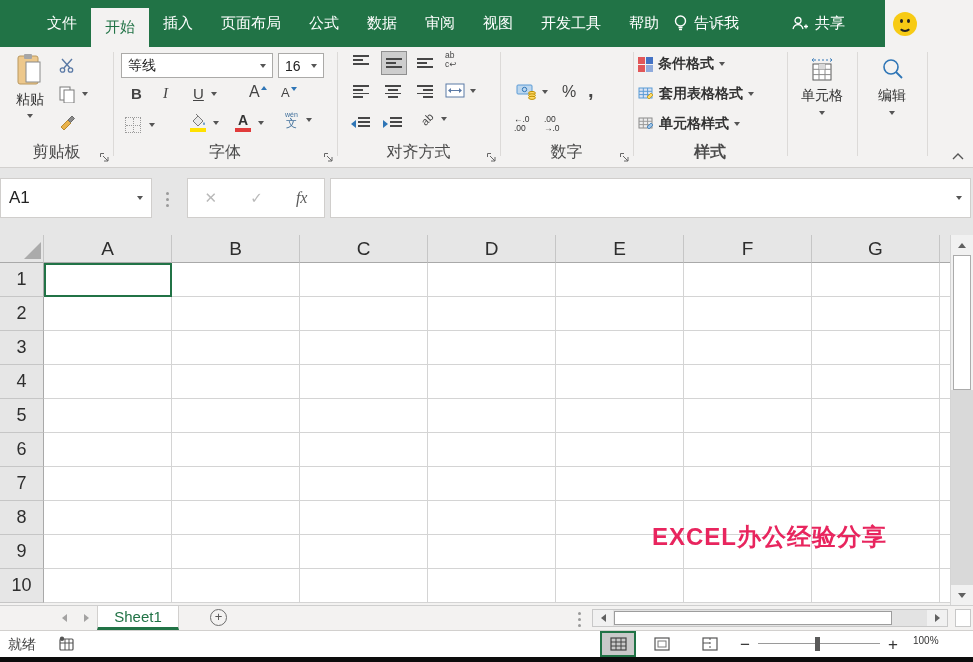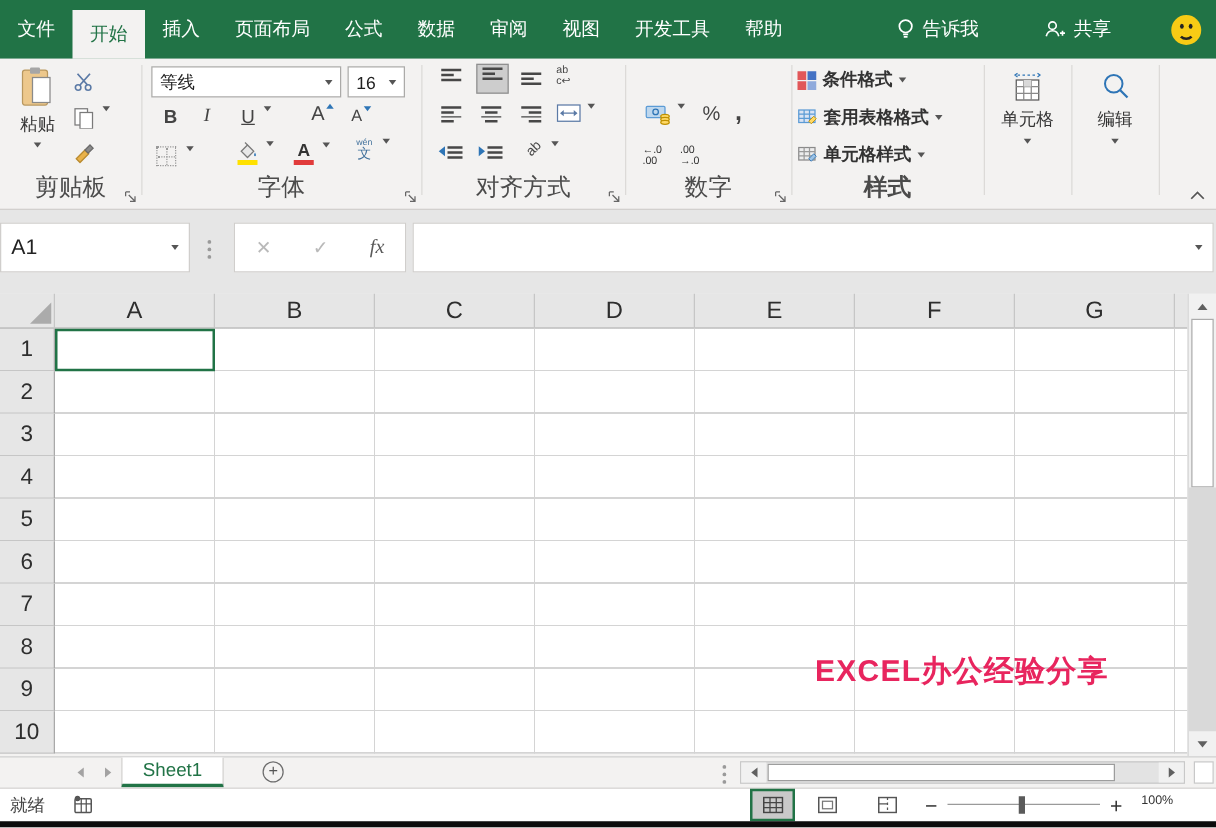--- a/index.html
+++ b/index.html
@@ -2,41 +2,41 @@
 <html><head>
 <meta charset="utf-8">
 <style>
   html,body{margin:0;padding:0;}
   body{
     width:973px;height:662px;position:relative;overflow:hidden;
     font-family:"Liberation Sans","DejaVu Sans",sans-serif;
     background:#f3f2f1;-webkit-font-smoothing:antialiased;
   }
   
-  .menubar{position:absolute;left:0;top:0;width:973px;height:47px;background:#217346;display:flex;align-items:stretch;color:#fff;font-size:15px;}
+  .menubar{position:absolute;left:0;top:0;width:852px;height:47px;background:#217346;display:flex;align-items:stretch;color:#fff;font-size:15px;padding-left:33px;}
   .mtab{display:flex;align-items:center;padding:0 14px;white-space:nowrap;}
   .mtab.active{background:#f3f2f1;color:#217346;align-self:flex-end;height:39px;}
   .mb-right{margin-left:auto;display:flex;align-items:center;padding-right:12px;}
   .mb-item{display:flex;align-items:center;gap:6px;white-space:nowrap;}
   .smiley{width:24px;height:24px;border-radius:50%;background:#f7cb15;position:relative;}
   .smiley i{position:absolute;top:7px;width:3px;height:4px;background:#222;border-radius:50%;}
   .smiley i.l{left:7px}.smiley i.r{right:7px}
   .smiley u{position:absolute;left:5px;bottom:4px;width:14px;height:7px;border:2px solid #222;border-top:none;border-left-color:transparent;border-right-color:transparent;border-radius:0 0 10px 10px;box-sizing:border-box;}
   
   .ribbon{position:absolute;left:0;top:47px;width:973px;height:120px;background:#f3f2f1;}
   .group{position:absolute;top:0;height:120px;}
   .gdiv{position:absolute;top:5px;height:104px;width:1px;background:#dcdad8;}
-  .glabel{position:absolute;bottom:4px;left:0;right:0;text-align:center;font-size:19px;color:#4b4b4b;}
+  .glabel{position:absolute;bottom:4px;left:0;right:0;text-align:center;font-size:16px;color:#4b4b4b;}
   .launcher{position:absolute;right:3px;bottom:4px;cursor:pointer;line-height:0;}
   .bigbtn{position:absolute;display:flex;flex-direction:column;align-items:center;cursor:pointer;}
   .bigbtn .t{font-size:14px;color:#333;margin-top:4px;white-space:nowrap;}
   .dd{display:inline-block;width:0;height:0;border-left:3.5px solid transparent;border-right:3.5px solid transparent;border-top:4px solid #555;vertical-align:middle;}
   .combo{position:absolute;background:#fff;border:1px solid #abaaa8;display:flex;align-items:center;font-size:14px;color:#222;padding:0 6px;box-sizing:border-box;}
   .combo .dd{margin-left:auto;}
-  .ib{position:absolute;display:flex;align-items:flex-start;cursor:pointer;color:#474747;}
+  .ib{position:absolute;display:flex;align-items:center;cursor:pointer;color:#474747;}
   .ib.active{background:#cdcdcd;border:1px solid #8f8f8f;}
   .bars{width:16px;height:13px;display:flex;flex-direction:column;gap:2px;}
   .bars i{display:block;height:2px;background:#474747;}
   .bars.al-l{align-items:flex-start}.bars.al-c{align-items:center}.bars.al-r{align-items:flex-end}
   .bars.v-t{justify-content:flex-start}.bars.v-m{justify-content:center}.bars.v-b{justify-content:flex-end}
   .w100{width:100%}.w65{width:65%}
   .btxt{font-size:15px;color:#444;}
   .stylerow{position:absolute;left:5px;display:flex;align-items:center;gap:5px;font-size:14px;color:#333;cursor:pointer;white-space:nowrap;}
   .tiny2{font-size:8.5px;line-height:9px;color:#333;white-space:pre;}
   .borders-ic{width:14px;height:14px;border:1px dotted #9a9a9a;position:relative;}

